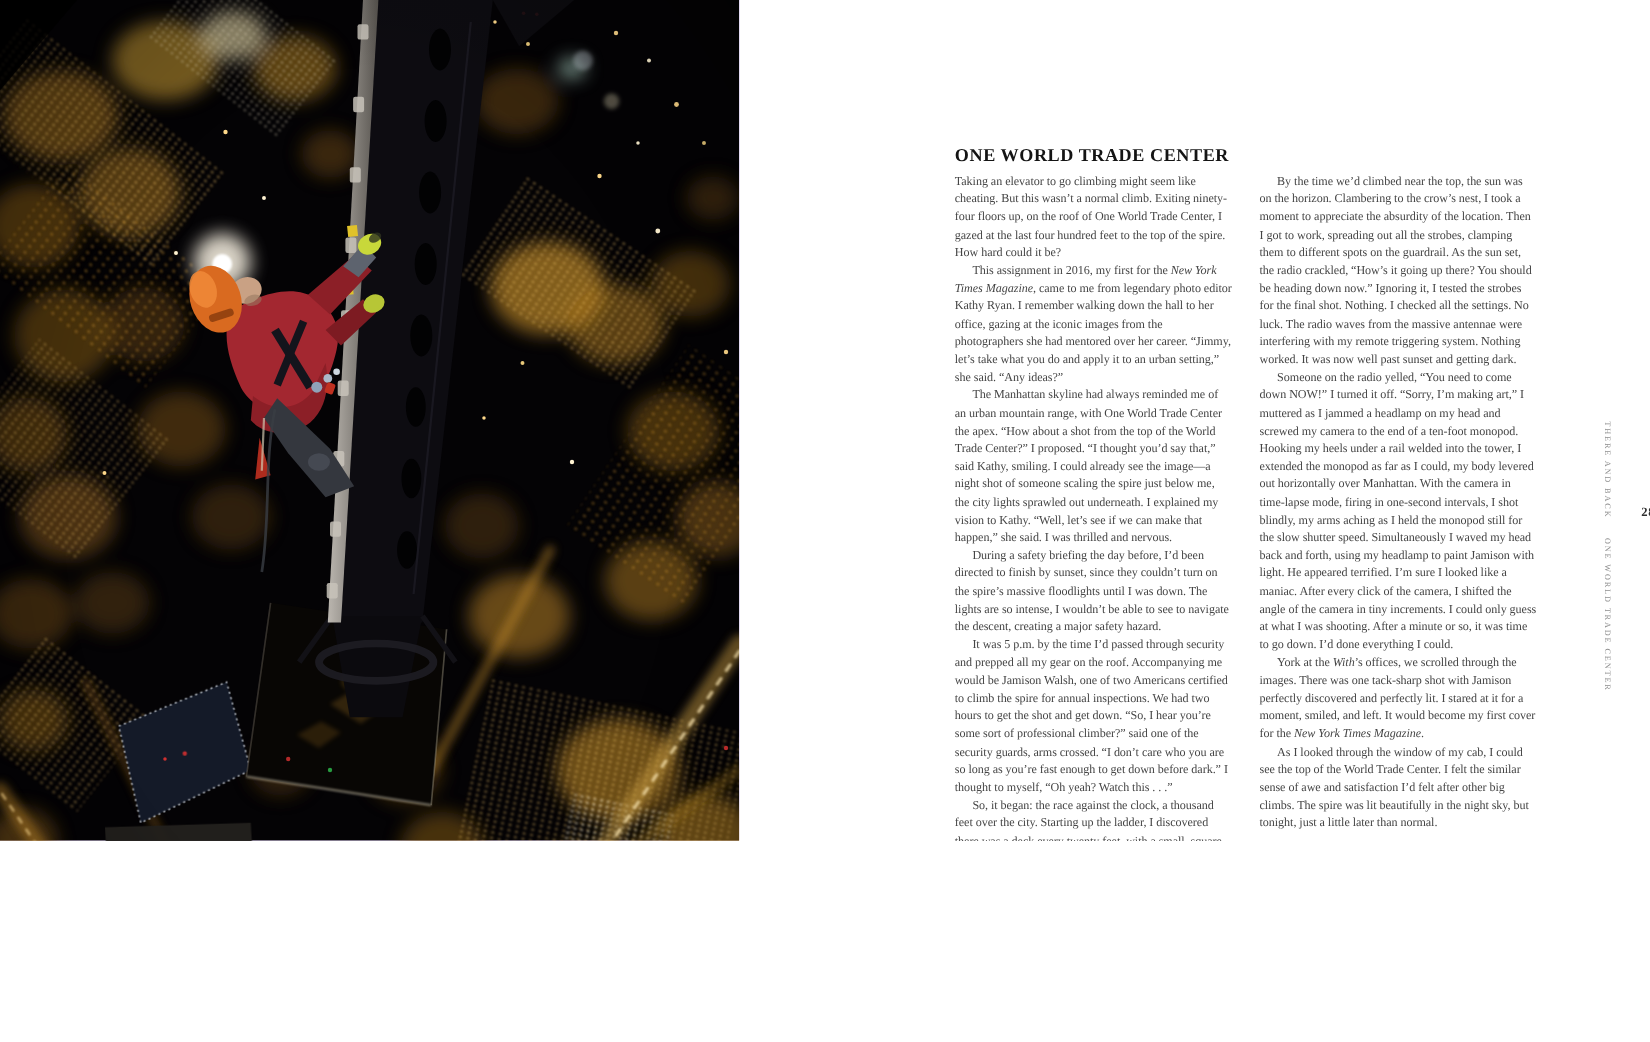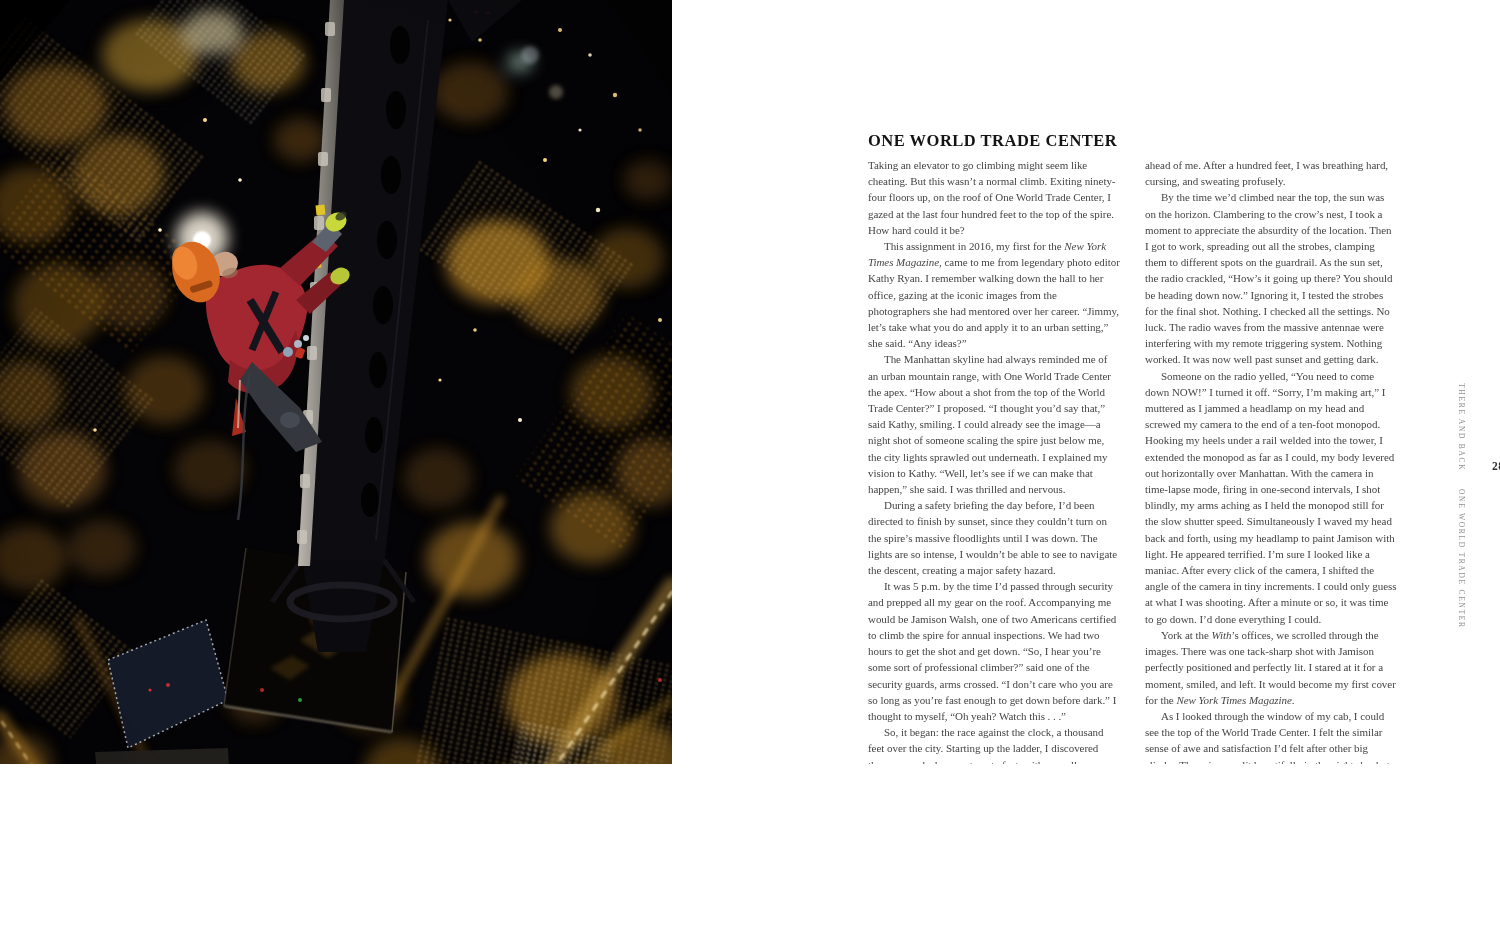--- a/index.html
+++ b/index.html
@@ -266,24 +266,23 @@
 
     <div class="col col-left">
         <p class="para"><span>Taking an elevator to go climbing might seem like cheating. But this wasn’t a normal climb. Exiting ninety-four floors up, on the roof of One World Trade Center, I gazed at the last four hundred feet to the top of the spire. How hard could it be?</span></p>
         <p class="para indent"><span>This assignment in 2016, my first for the </span><em>New York Times Magazine</em><span>, came to me from legendary photo editor Kathy Ryan. I remember walking down the hall to her office, gazing at the iconic images from the photographers she had mentored over her career. “Jimmy, let’s take what you do and apply it to an urban setting,” she said. “Any ideas?”</span></p>
         <p class="para indent"><span>The Manhattan skyline had always reminded me of an urban mountain range, with One World Trade Center the apex. “How about a shot from the top of the World Trade Center?” I proposed. “I thought you’d say that,” said Kathy, smiling. I could already see the image—a night shot of someone scaling the spire just below me, the city lights sprawled out underneath. I explained my vision to Kathy. “Well, let’s see if we can make that happen,” she said. I was thrilled and nervous.</span></p>
         <p class="para indent"><span>During a safety briefing the day before, I’d been directed to finish by sunset, since they couldn’t turn on the spire’s massive floodlights until I was down. The lights are so intense, I wouldn’t be able to see to navigate the descent, creating a major safety hazard.</span></p>
         <p class="para indent"><span>It was 5 p.m. by the time I’d passed through security and prepped all my gear on the roof. Accompanying me would be Jamison Walsh, one of two Americans certified to climb the spire for annual inspections. We had two hours to get the shot and get down. “So, I hear you’re some sort of professional climber?” said one of the security guards, arms crossed. “I don’t care who you are so long as you’re fast enough to get down before dark.” I thought to myself, “Oh yeah? Watch this . . .”</span></p>
         <p class="para indent"><span>So, it began: the race against the clock, a thousand feet over the city. Starting up the ladder, I discovered there was a deck every twenty feet, with a small, square opening I had to squeeze through. This meant holding on to the ladder with one hand while I used the other to pull off my 50lb pack and jam it through</span></p>
       </div>
     <div class="col col-right">
-        <p class="para"><span>ahead of me. After a hundred feet, I was breathing hard, cursing, and sweating profusely.</span></p>
         <p class="para indent"><span>By the time we’d climbed near the top, the sun was on the horizon. Clambering to the crow’s nest, I took a moment to appreciate the absurdity of the location. Then I got to work, spreading out all the strobes, clamping them to different spots on the guardrail. As the sun set, the radio crackled, “How’s it going up there? You should be heading down now.” Ignoring it, I tested the strobes for the final shot. Nothing. I checked all the settings. No luck. The radio waves from the massive antennae were interfering with my remote triggering system. Nothing worked. It was now well past sunset and getting dark.</span></p>
         <p class="para indent"><span>Someone on the radio yelled, “You need to come down NOW!” I turned it off. “Sorry, I’m making art,” I muttered as I jammed a headlamp on my head and screwed my camera to the end of a ten-foot monopod. Hooking my heels under a rail welded into the tower, I extended the monopod as far as I could, my body levered out horizontally over Manhattan. With the camera in time-lapse mode, firing in one-second intervals, I shot blindly, my arms aching as I held the monopod still for the slow shutter speed. Simultaneously I waved my head back and forth, using my headlamp to paint Jamison with light. He appeared terrified. I’m sure I looked like a maniac. After every click of the camera, I shifted the angle of the camera in tiny increments. I could only guess at what I was shooting. After a minute or so, it was time to go down. I’d done everything I could.</span></p>
-        <p class="para indent"><span>York at the </span><em>With</em><span>’s offices, we scrolled through the images. There was one tack-sharp shot with Jamison perfectly positioned and perfectly lit. I stared at it for a moment, smiled, and left. It would become my first cover for the </span><em>New York Times Magazine</em><span>.</span></p>
+        <p class="para indent"><span>York at the </span><em>With</em><span>’s offices, we scrolled through the images. There was one tack-sharp shot with Jamison perfectly discovered and perfectly lit. I stared at it for a moment, smiled, and left. It would become my first cover for the </span><em>New York Times Magazine</em><span>.</span></p>
         <p class="para indent"><span>As I looked through the window of my cab, I could see the top of the World Trade Center. I felt the similar sense of awe and satisfaction I’d felt after other big climbs. The spire was lit beautifully in the night sky, but tonight, just a little later than normal.</span></p>
       </div>
 
     <div class="vertical running-header">THERE AND BACK</div>
     <div class="page-number">283</div>
     <div class="vertical chapter-marker">ONE WORLD TRADE CENTER</div>
   </div>
 
 </div>
 

